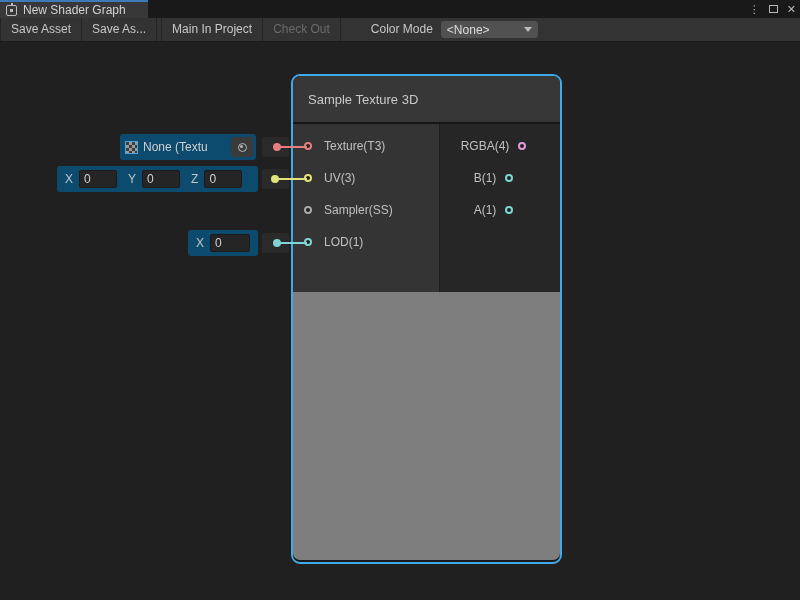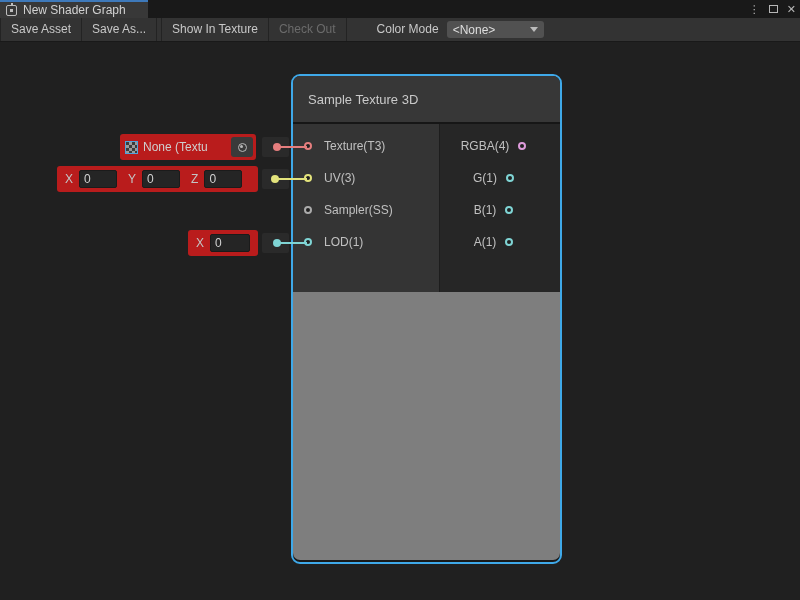--- a/index.html
+++ b/index.html
@@ -50,21 +50,21 @@
   .port-row { height:32px; display:flex; align-items:center; }
   .col-in  .port-row { padding-left:11px; }
   .col-out .port-row { justify-content:center; padding-right:13px; }
   .port { width:8px; height:8px; border-radius:50%; border:2px solid #AAAAAA; background:#202020; flex:0 0 auto; }
   .port-label { color:#C0C0C0; font-size:12px; white-space:nowrap; }
   .col-in  .port-label { margin-left:12px; }
   .col-out .port-label { margin-right:9px; }
   .node-preview { height:268px; background:#7E7E7E; border-radius:0 0 7px 7px; }
 
   
-  .iw { position:absolute; height:26px; background:#b91c1c; border-radius:3px;
+  .iw { position:absolute; height:26px; background:#0c4a6e; border-radius:3px;
         display:flex; align-items:center; }
   .obj-field { left:120px; top:92px; width:136px; padding-left:5px; }
   .checker { width:13px; height:13px; border:1px solid #4FA3DD;
              background:repeating-conic-gradient(#9A9A9A 0% 25%, #3C3C3C 0% 50%); background-size:6px 6px; flex:0 0 auto; }
   .obj-text { color:#CFCFCF; font-size:12px; margin-left:5px; flex:1; white-space:nowrap; overflow:hidden; }
   .picker-btn { width:22px; height:20px; background:#3A3A3A; border-radius:3px; margin-right:3px;
                 display:flex; align-items:center; justify-content:center; flex:0 0 auto; }
   .picker-icon { width:9px; height:9px; border:1.5px solid #B8B8B8; border-radius:50%; position:relative; }
   .picker-icon::after { content:''; position:absolute; left:1.5px; top:1.5px; width:3px; height:3px;
                         border-radius:50%; background:#B8B8B8; }
@@ -94,21 +94,21 @@
     <span class="glyph">⋮</span>
     <span class="maximize-box"></span>
     <span class="glyph">✕</span>
   </div>
 </div>
 
 <div class="toolbar">
   <div class="tb-btn first">Save Asset</div>
   <div class="tb-btn">Save As...</div>
   <div class="tb-spacer" style="width:4px;"></div>
-  <div class="tb-btn first">Show In Texture</div>
+  <div class="tb-btn first">Main In Project</div>
   <div class="tb-btn disabled">Check Out</div>
   <div class="tb-spacer"></div>
   <div class="cm-label">Color Mode</div>
   <div class="dropdown">
     <span>&lt;None&gt;</span>
     <span class="dd-caret"></span>
   </div>
 </div>
 
 <div class="canvas">
@@ -133,24 +133,20 @@
         </div>
         <div class="port-row">
           <span class="port" style="border-color: rgb(127, 212, 212);"></span>
           <span class="port-label">LOD(1)</span>
         </div>
       </div>
       <div class="col-out">
         <div class="port-row">
           <span class="port-label">RGBA(4)</span>
           <span class="port" style="border-color: rgb(222, 155, 219);"></span>
-        </div>
-        <div class="port-row">
-          <span class="port-label">G(1)</span>
-          <span class="port" style="border-color: rgb(127, 212, 212);"></span>
         </div>
         <div class="port-row">
           <span class="port-label">B(1)</span>
           <span class="port" style="border-color: rgb(127, 212, 212);"></span>
         </div>
         <div class="port-row">
           <span class="port-label">A(1)</span>
           <span class="port" style="border-color: rgb(127, 212, 212);"></span>
         </div>
       </div>

